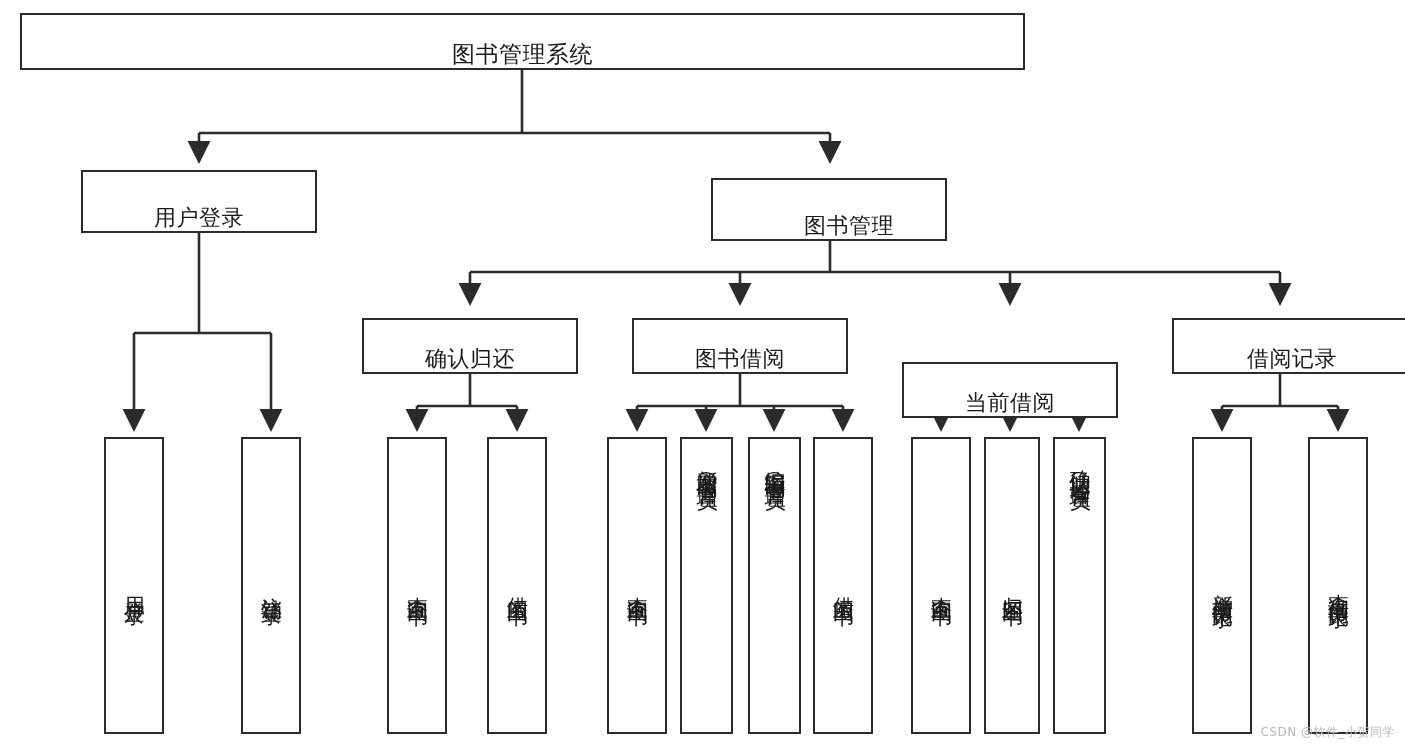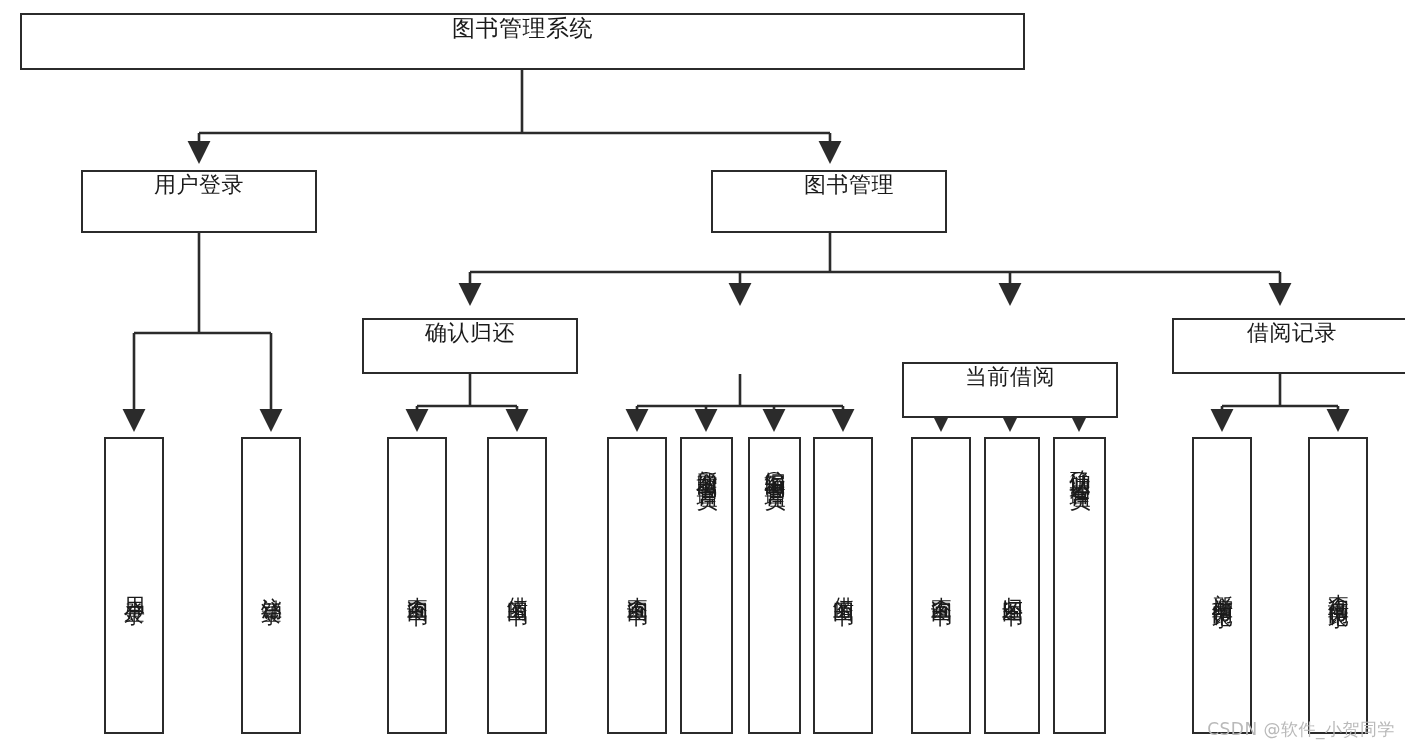--- a/index.html
+++ b/index.html
@@ -23,21 +23,21 @@
     top: 0;
     width: 1405px;
     height: 747px;
   }
   .node {
     position: absolute;
     box-sizing: border-box;
     background: #ffffff;
     border: 2px solid #2b2b2b;
     display: flex;
-    align-items: flex-start;
+    align-items: flex-end;
     justify-content: center;
     z-index: 2;
   }
   .node-label {
     color: #1a1a1a;
     font-size: 22px;
     line-height: 1.18;
     letter-spacing: 0.5px;
     white-space: nowrap;
   }
@@ -58,21 +58,21 @@
     padding-top: 0px;
   }
   .node.vert.short {
     align-items: center;
     padding-top: 0;
   }
   #watermark {
     position: absolute;
     right: 10px;
     bottom: 6px;
-    font-size: 17px;
+    font-size: 12px;
     color: #b9b9b9;
     z-index: 5;
     white-space: nowrap;
     letter-spacing: 0.5px;
   }
 </style>
 </head>
 <body>
 
 <div id="diagram-root">
@@ -127,27 +127,30 @@
     </g>
   </svg>
 
   <div class="node root" style="left:20px; top:13px; width:1005px; height:57px;">
     <span class="node-label">图书管理系统</span>
   </div>
 
   <div class="node" style="left:81px; top:170px; width:236px; height:63px;">
     <span class="node-label">用户登录</span>
   </div>
-  <div class="node" style="left:711px; top:170px; width:236px; height:63px;padding-left:40px;">
+  <div class="node" style="left:711px; top:178px; width:236px; height:63px;padding-left:40px;">
     <span class="node-label">图书管理</span>
   </div>
 
   <div class="node" style="left:362px; top:318px; width:216px; height:56px;">
     <span class="node-label">确认归还</span>
   </div>
+  <div class="node" style="left:632px; top:318px; width:216px; height:56px;">
+    <span class="node-label">图书借阅</span>
+  </div>
   <div class="node" style="left:902px; top:318px; width:216px; height:56px;margin-top:44px;">
     <span class="node-label">当前借阅</span>
   </div>
   <div class="node" style="left:1172px; top:318px; width:240px; height:56px;">
     <span class="node-label">借阅记录</span>
   </div>
 
   <div class="node vert short" style="left:104px; top:437px; width:60px; height:297px;">
     <span class="node-label">用户登录</span>
   </div>

